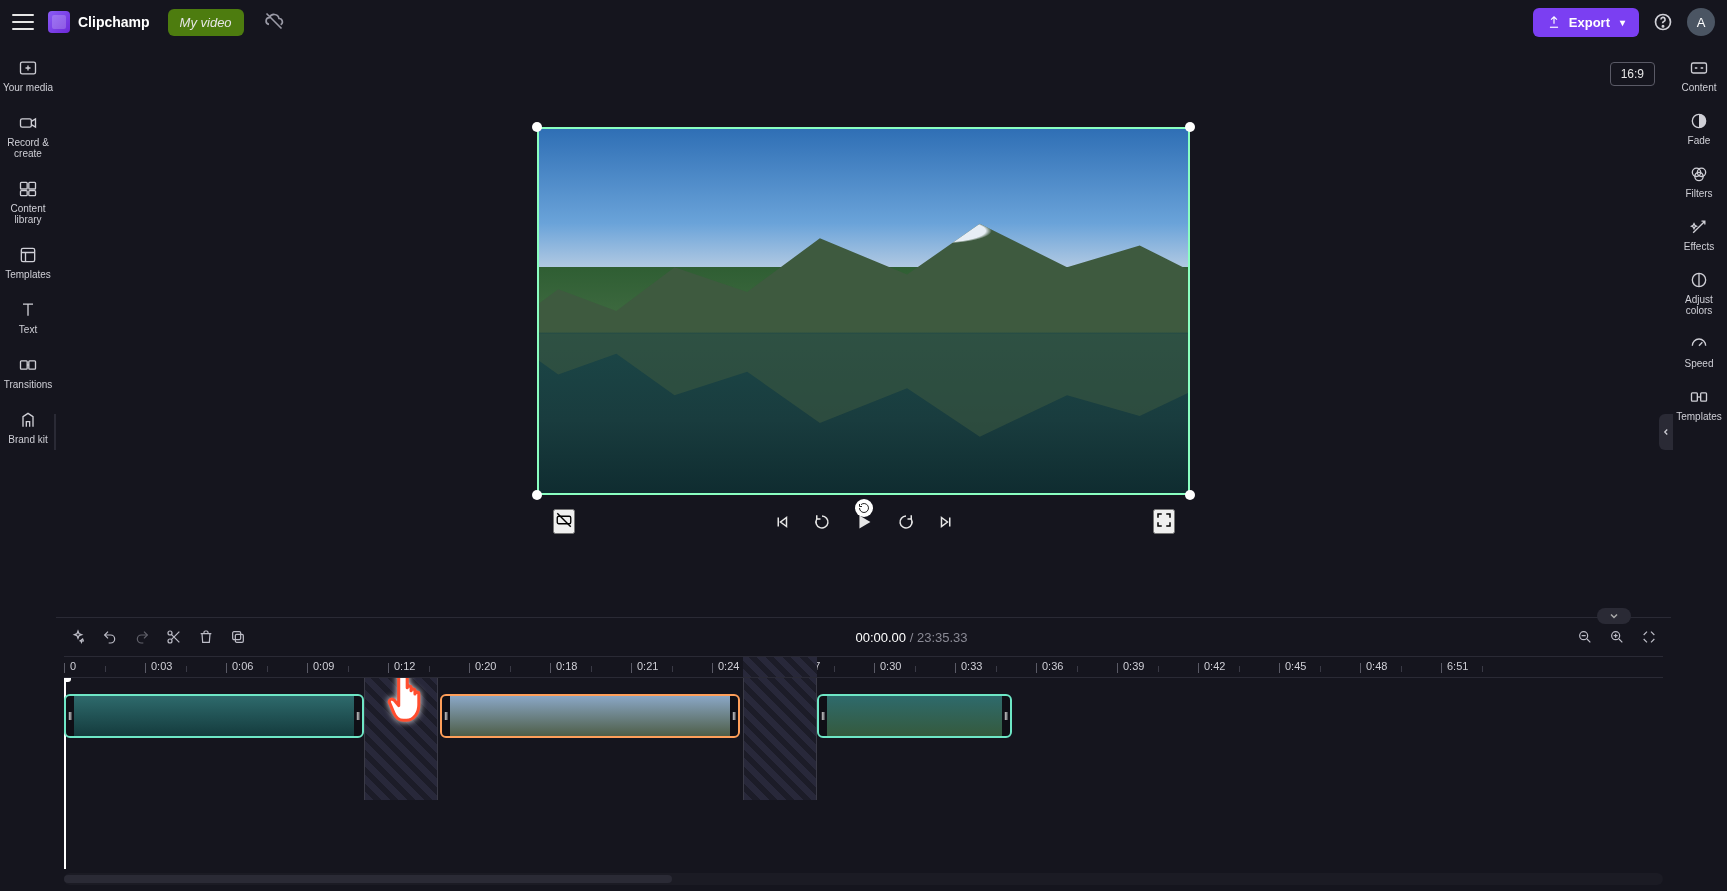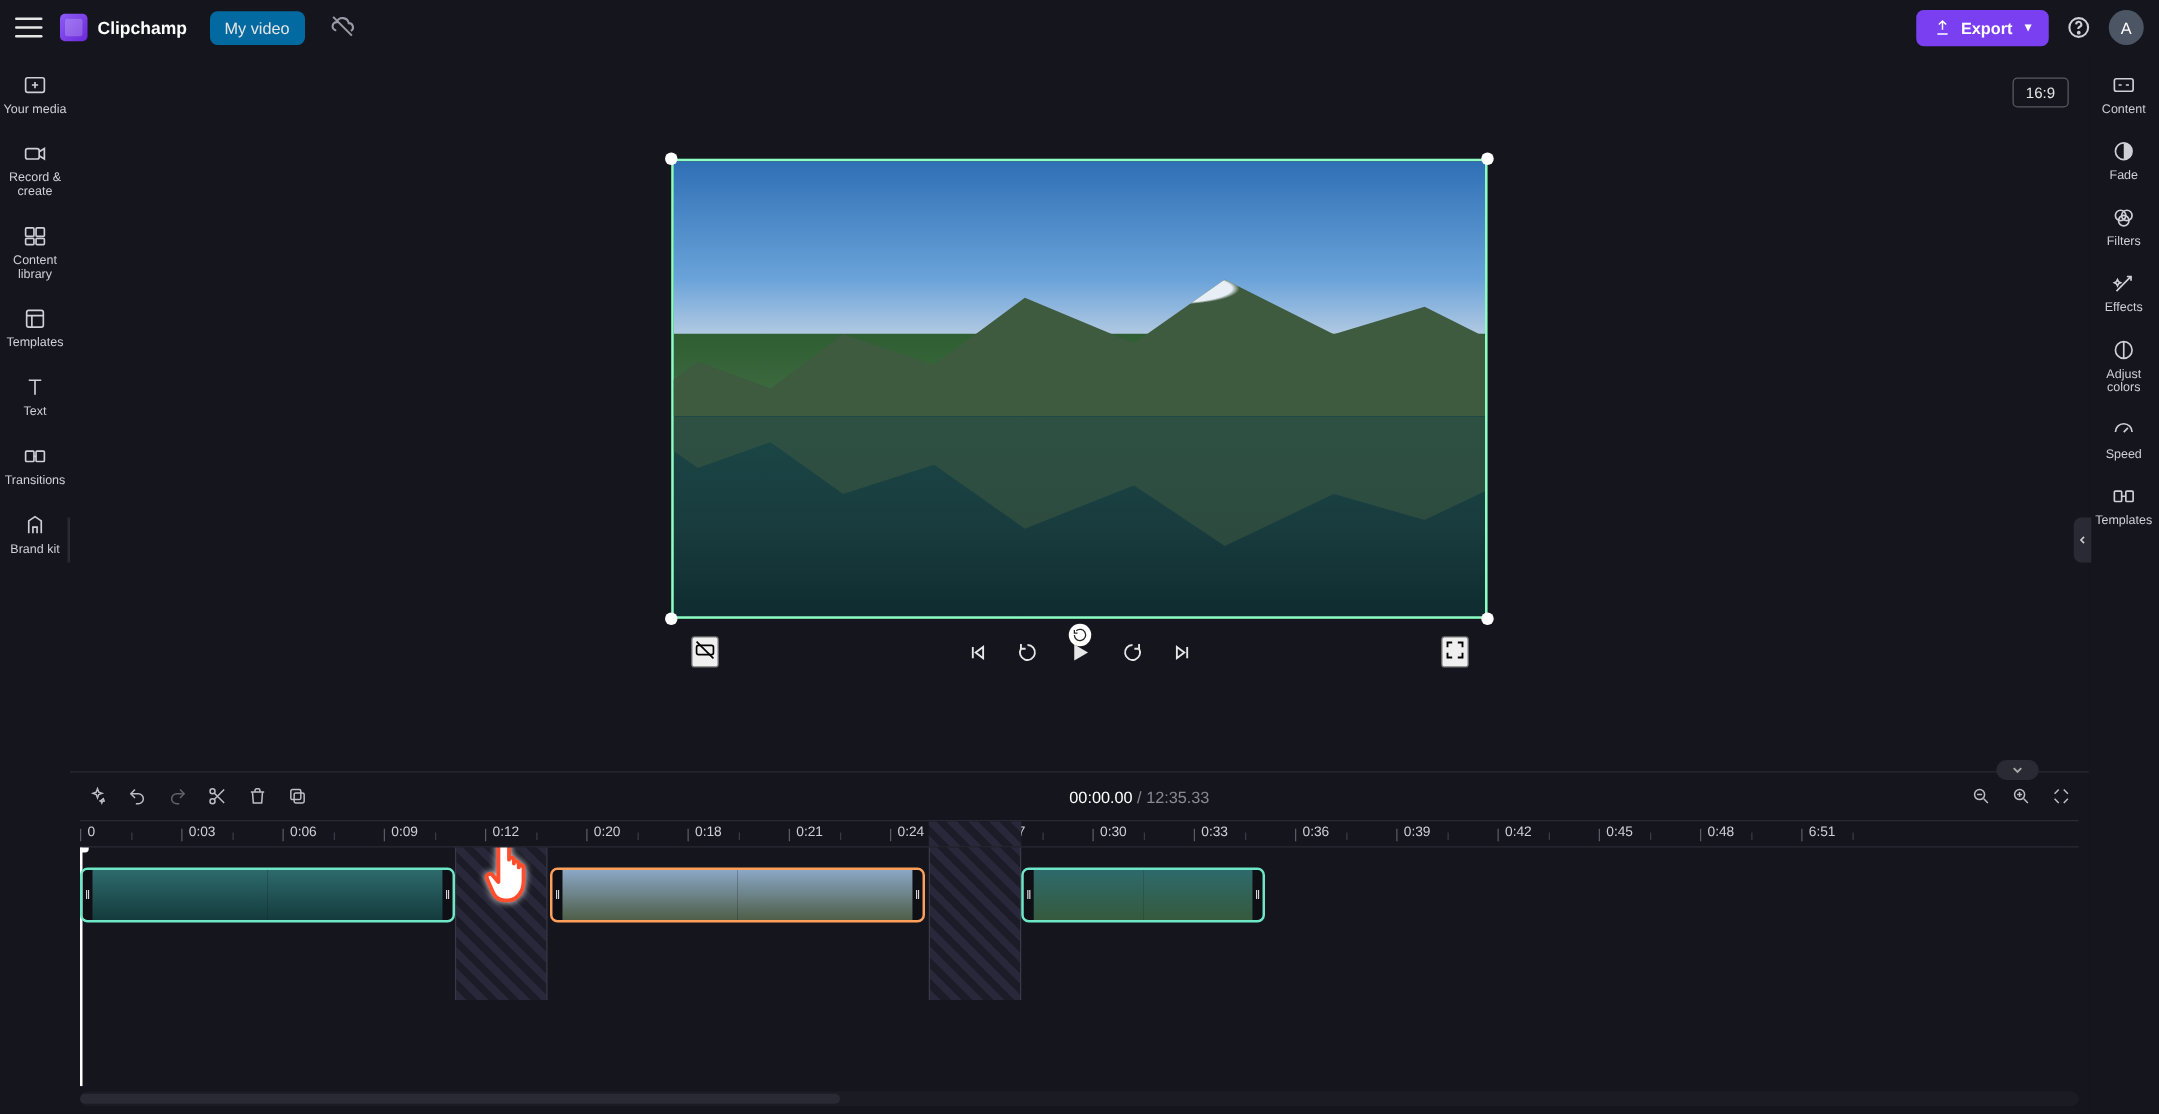--- a/index.html
+++ b/index.html
@@ -23,24 +23,25 @@
   }
   .hamburger { width: 22px; height: 16px; display: flex; flex-direction: column; justify-content: space-between; cursor: pointer; }
   .hamburger span { height: 2px; background: #e6e6e6; border-radius: 1px; }
   .brand { display: flex; align-items: center; gap: 8px; margin-left: 4px; }
   .brand-logo { width: 22px; height: 22px; border-radius: 4px; background: linear-gradient(135deg,#8b5cf6,#6d28d9); position: relative; }
   .brand-logo::after{content:"";position:absolute;inset:4px;background:rgba(255,255,255,.2);border-radius:2px;}
   .brand-name { font-size: 14px; font-weight: 600; color: #fff; }
   .proj-name {
     margin-left: 8px;
     padding: 6px 12px;
-    background: #0369a1;
+    background: #4d7c0f;
     border-radius: 6px;
     font-size: 13px;
     color: #e6e6e6;
+    font-style: italic;
   }
   .cloud-off { margin-left: 10px; color: #9a9aa6; }
   .flex-spacer { flex: 1; }
   .export-btn {
     display: flex; align-items: center; gap: 8px;
     background: #7b3ff2; color: #fff;
     padding: 7px 14px; border-radius: 6px;
     font-size: 13px; font-weight: 600;
     cursor: pointer;
   }
@@ -520,21 +521,21 @@
           </button>
         <button>
             <svg viewBox="0 0 24 24" width="16" height="16" fill="none" stroke="currentColor" stroke-width="1.8">
               <rect x="8" y="8" width="12" height="12" rx="2"></rect>
               <rect x="4" y="4" width="12" height="12" rx="2"></rect>
             </svg>
           </button>
       </div>
       <div class="tl-time">
         <span>00:00.00</span>
-        <span class="total"> / <span>12:35.33</span></span>
+        <span class="total"> / <span>23:35.33</span></span>
       </div>
       <div class="tl-zoom">
         <button>
             <svg viewBox="0 0 24 24" width="16" height="16" fill="none" stroke="currentColor" stroke-width="1.8">
               <circle cx="10" cy="10" r="6"></circle>
               <path d="M7 10h6M20 20l-5-5"></path>
             </svg>
           </button>
         <button>
             <svg viewBox="0 0 24 24" width="16" height="16" fill="none" stroke="currentColor" stroke-width="1.8">

